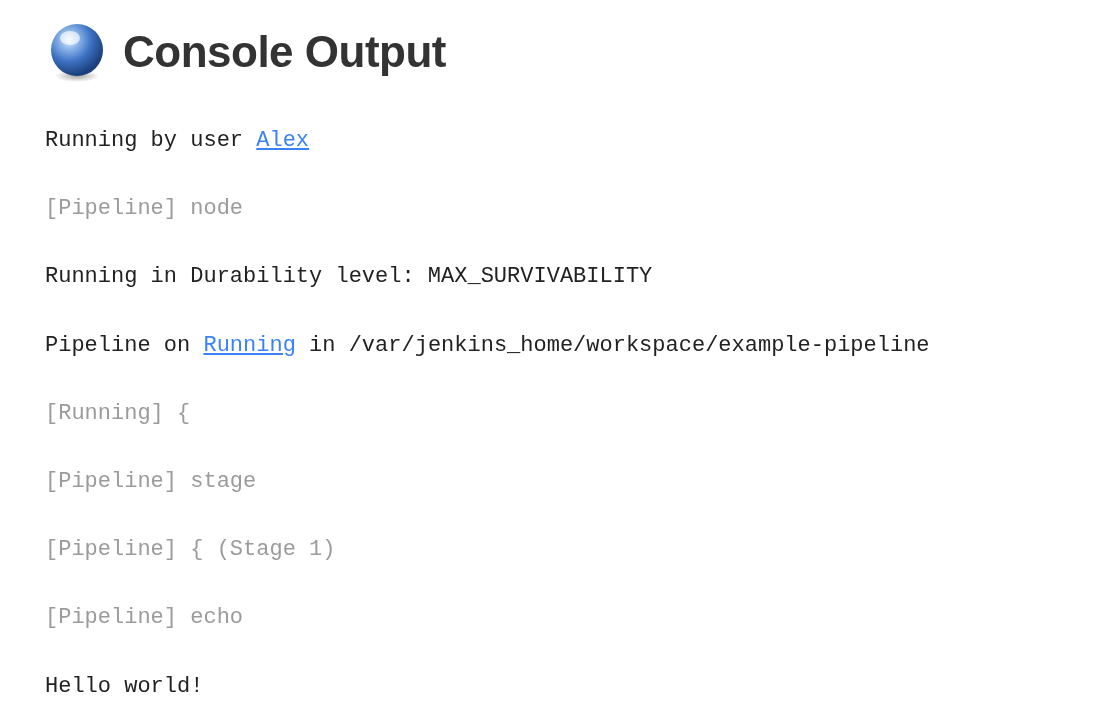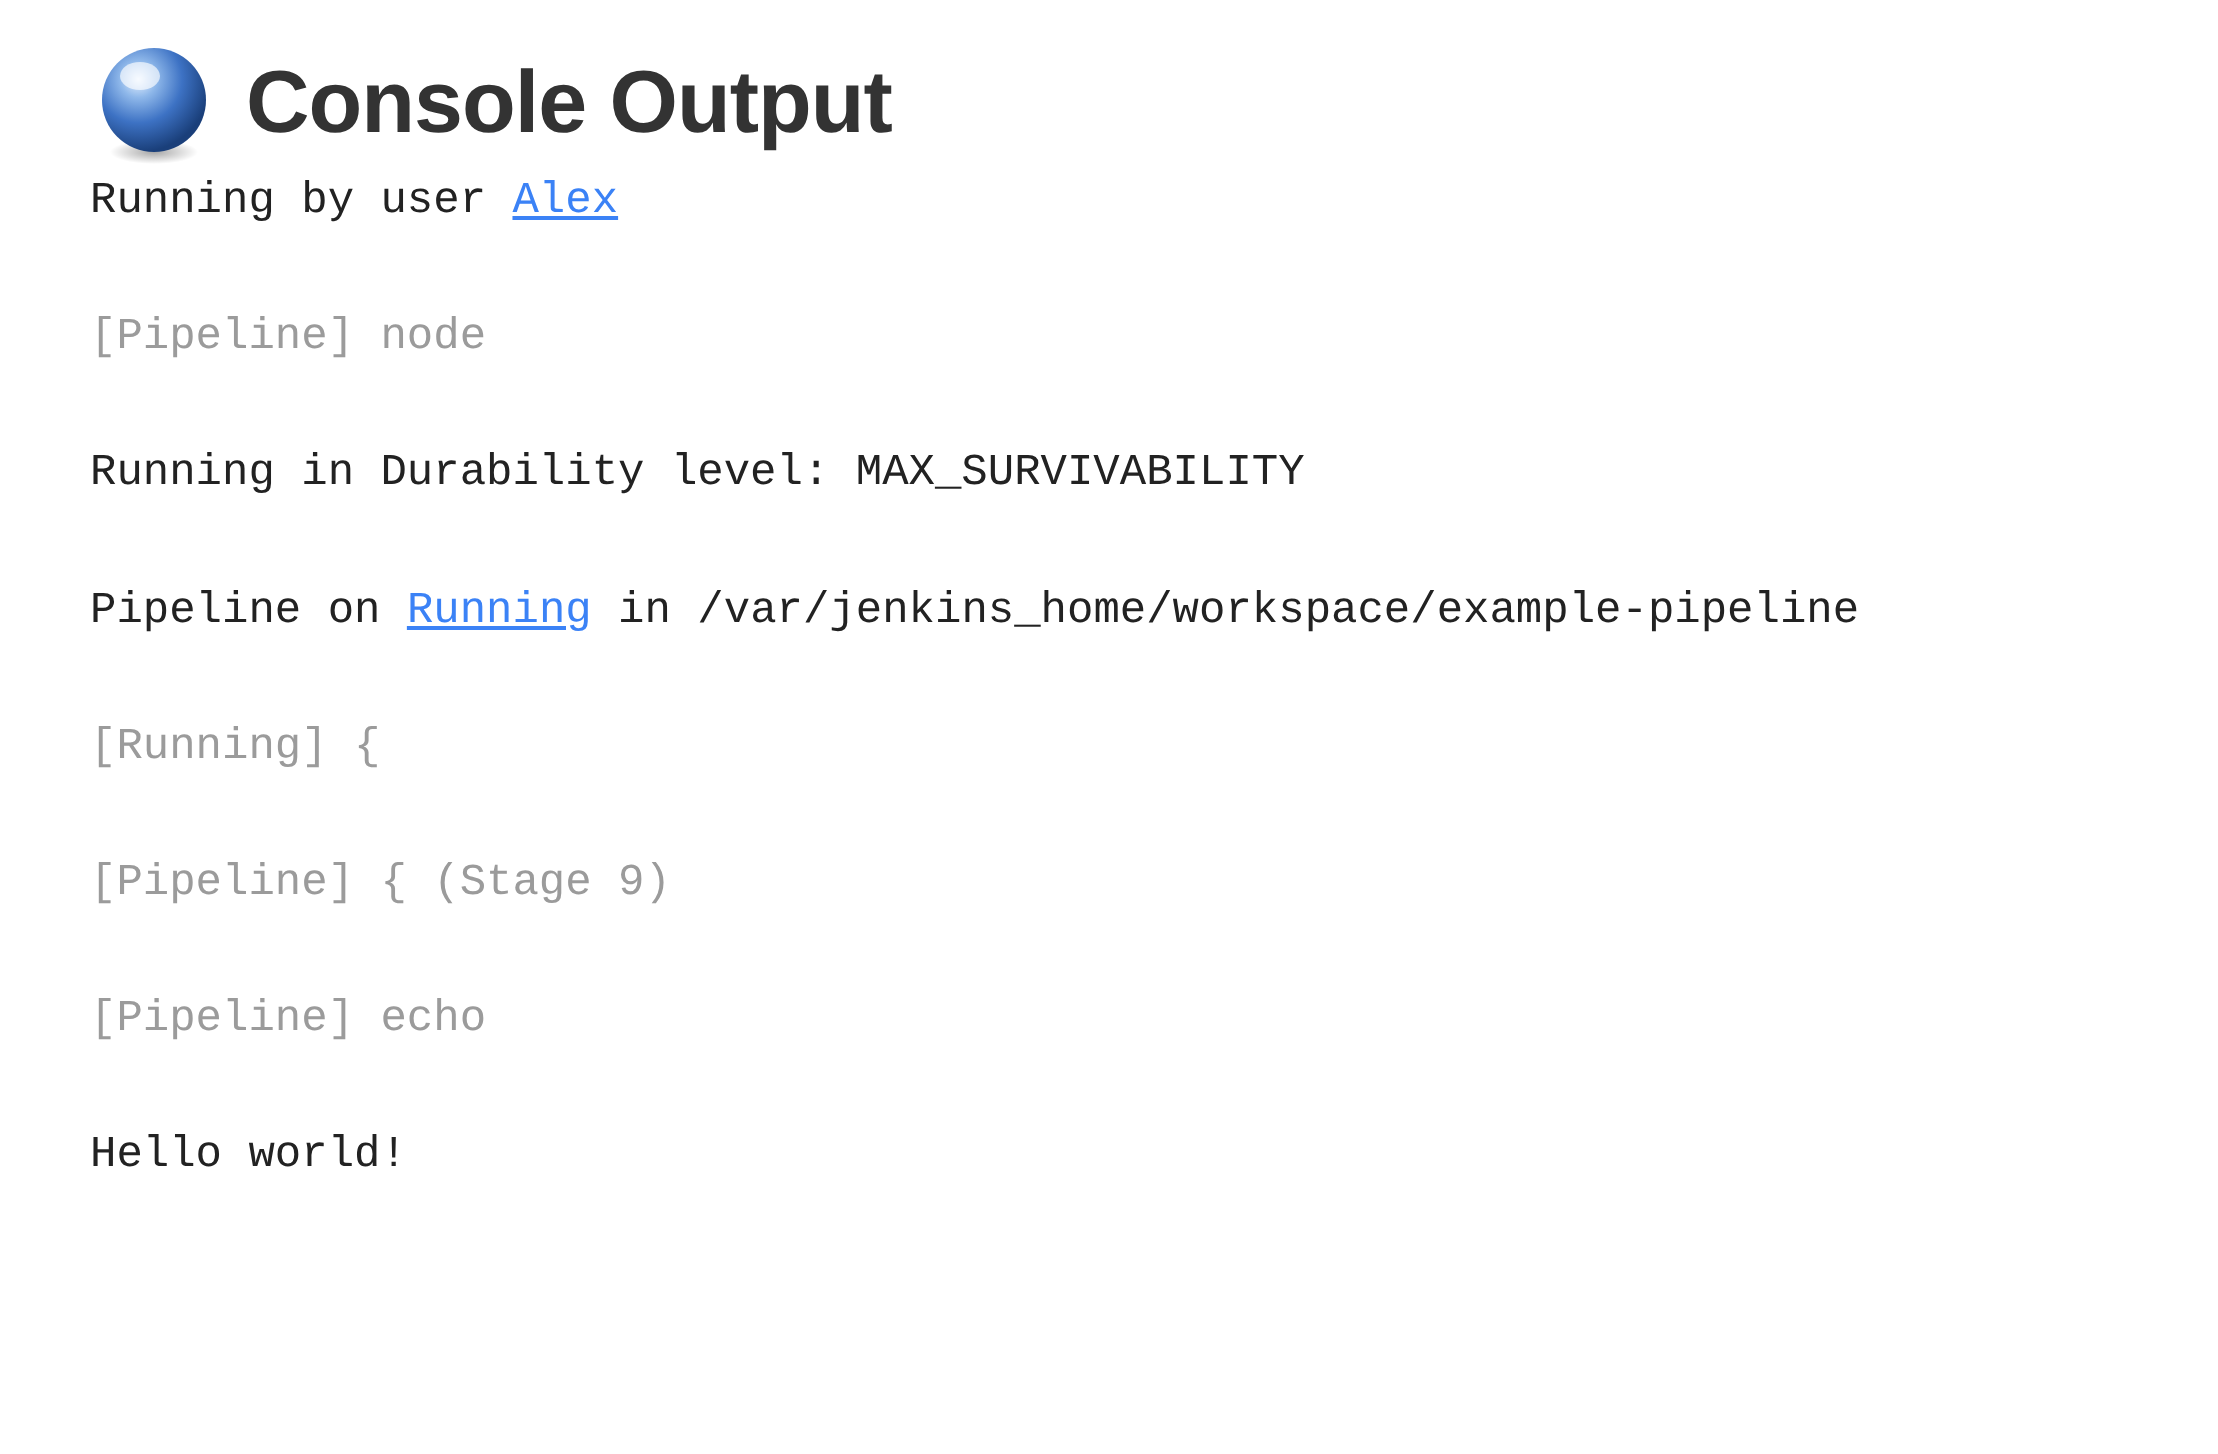--- a/index.html
+++ b/index.html
@@ -9,20 +9,21 @@
     }
     body {
       background: #ffffff;
       font-family: Helvetica, Arial, sans-serif;
       padding: 20px 0 0 45px;
       width: 1109px;
     }
     .header {
       display: flex;
       align-items: center;
+      margin-bottom: 40px;
     }
     .ball-icon {
       width: 64px;
       height: 64px;
       margin-right: 14px;
       flex-shrink: 0;
     }
     .title {
       font-size: 44px;
       font-weight: 700;
@@ -71,21 +72,22 @@
     </svg>
   </span>
   <h1 class="title">Console Output</h1>
 </div>
 
 <pre class="console" id="console-output"><span class="line"><span>Running by user </span><a class="link" href="#">Alex</a><span></span></span>
 <span class="line gray">[Pipeline] node</span>
 <span class="line">Running in Durability level: MAX_SURVIVABILITY</span>
 <span class="line"><span>Pipeline on </span><a class="link" href="#">Running</a><span> in /var/jenkins_home/workspace/example-pipeline</span></span>
 <span class="line gray">[Running] {</span>
-<span class="line gray">[Pipeline] { (Stage 9)</span>
+<span class="line gray">[Pipeline] stage</span>
+<span class="line gray">[Pipeline] { (Stage 1)</span>
 <span class="line gray">[Pipeline] echo</span>
 <span class="line">Hello world!</span>
 
 
 
 
 
 
 </pre>
 

